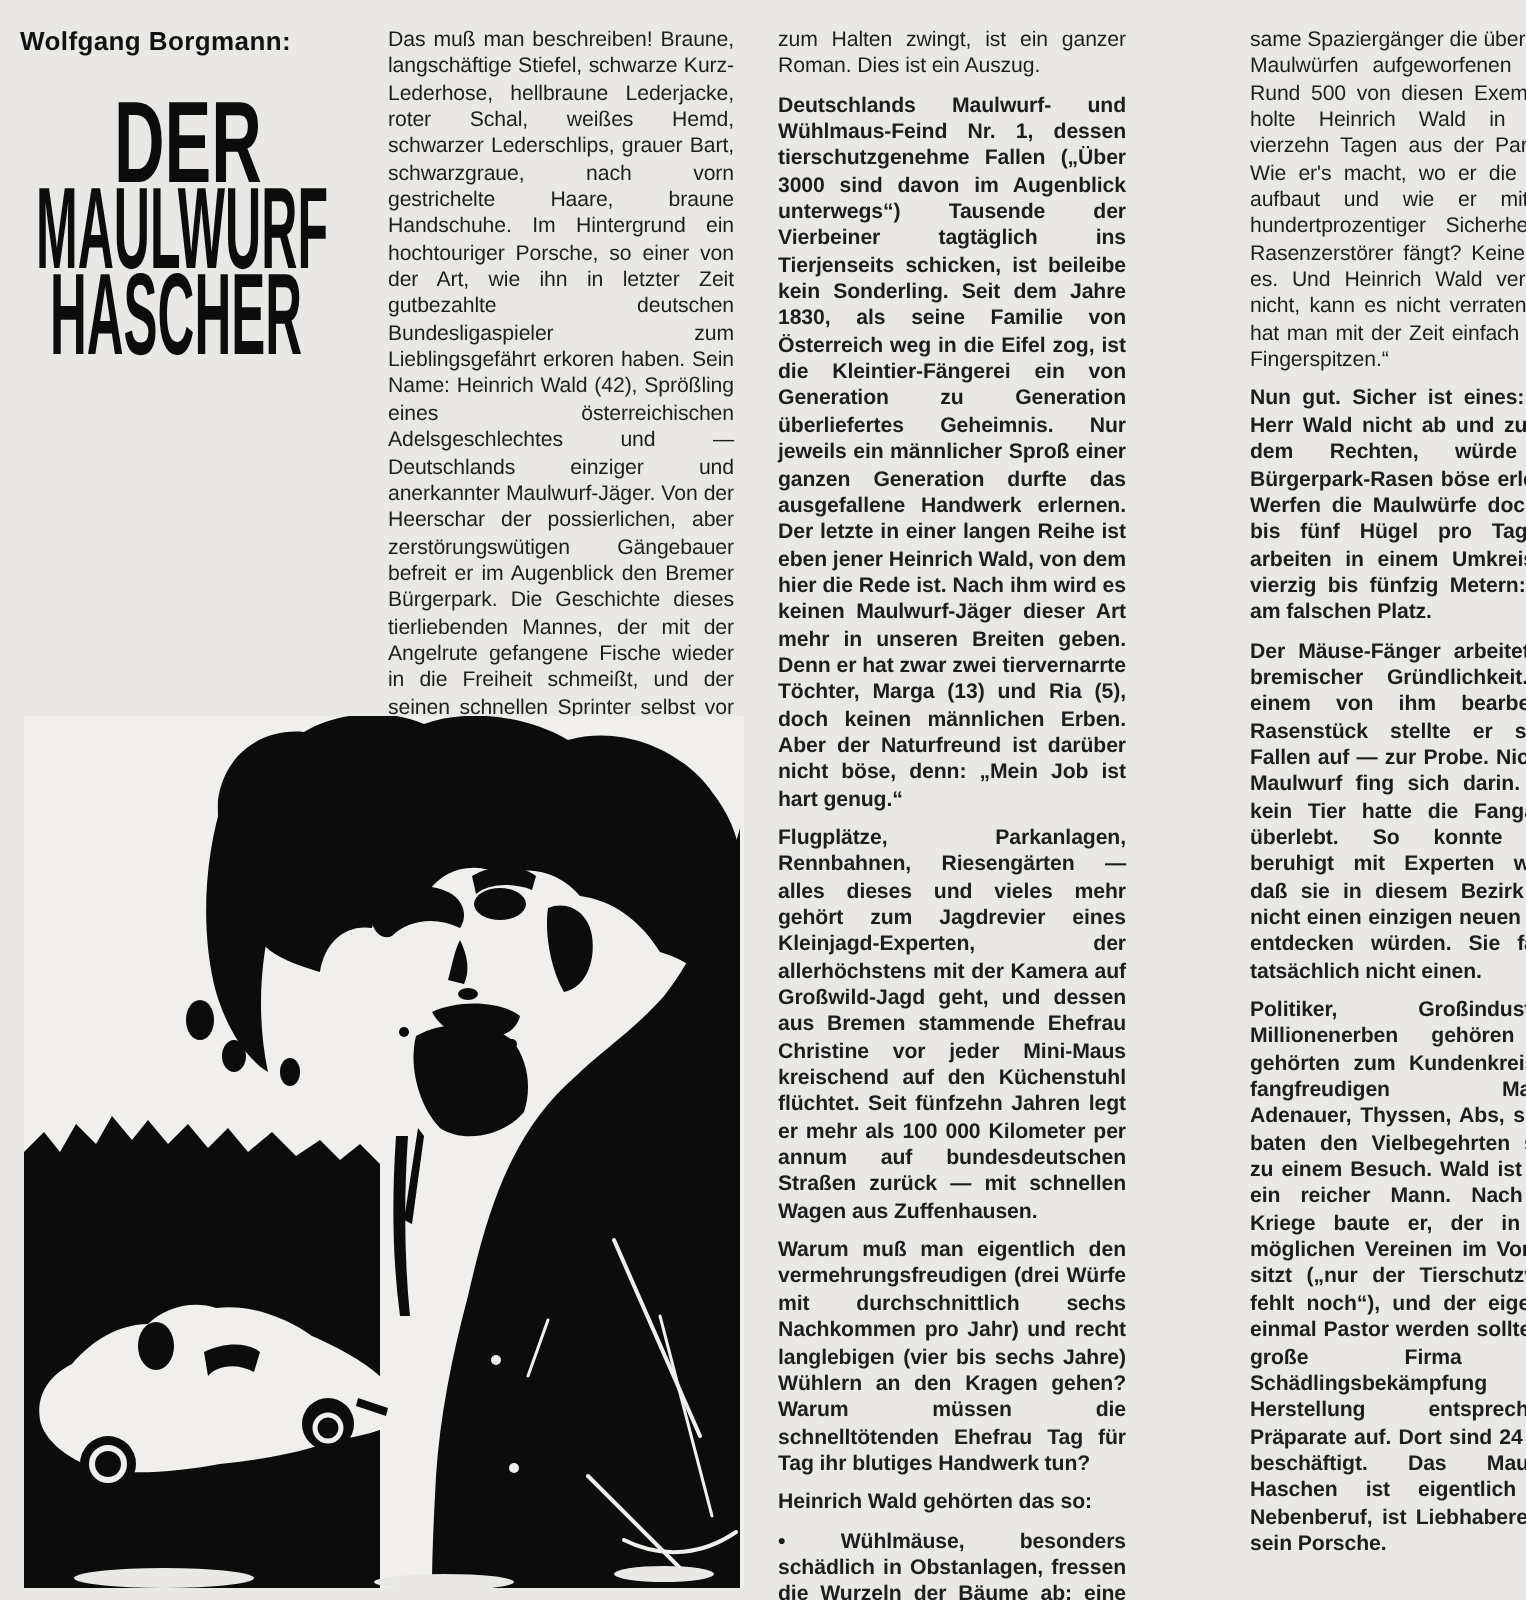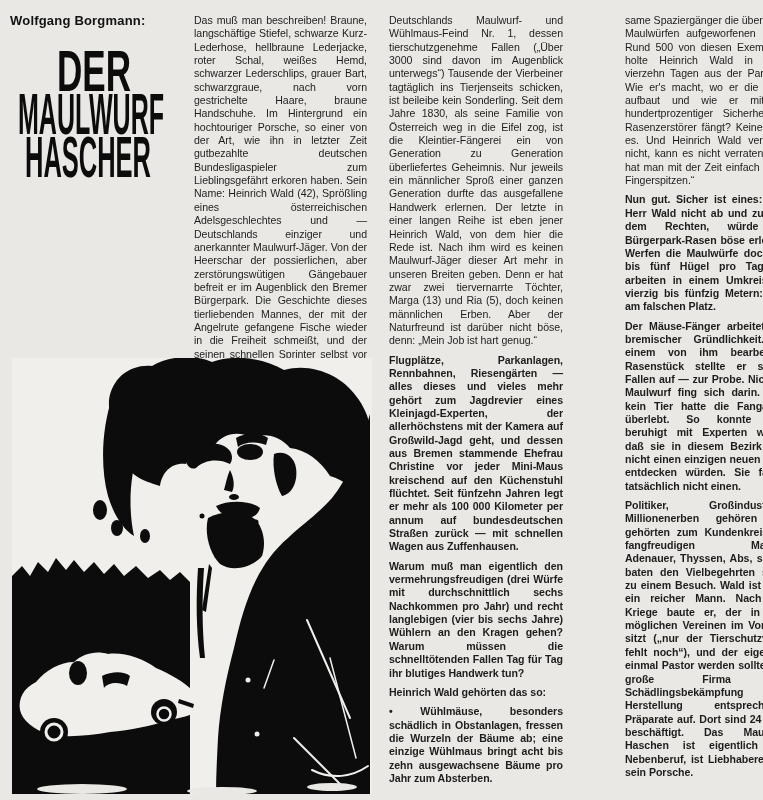--- a/index.html
+++ b/index.html
@@ -43,23 +43,24 @@
   <svg class="title-svg" width="152" height="140" viewBox="0 0 152 140">
     <text x="78" y="47" font-size="58" text-anchor="middle" textLength="74" lengthAdjust="spacingAndGlyphs">DER</text>
     <text x="75" y="90" font-size="58" text-anchor="middle" textLength="146" lengthAdjust="spacingAndGlyphs">MAULWURF</text>
     <text x="72" y="133" font-size="58" text-anchor="middle" textLength="126" lengthAdjust="spacingAndGlyphs">HASCHER</text>
   </svg>
 
   <div id="col1" class="col">
       <p>Das muß man beschreiben! Braune, langschäftige Stiefel, schwarze Kurz-Lederhose, hellbraune Lederjacke, roter Schal, weißes Hemd, schwarzer Lederschlips, grauer Bart, schwarzgraue, nach vorn gestrichelte Haare, braune Handschuhe. Im Hintergrund ein hochtouriger Porsche, so einer von der Art, wie ihn in letzter Zeit gutbezahlte deutschen Bundesligaspieler zum Lieblingsgefährt erkoren haben. Sein Name: Heinrich Wald (42), Sprößling eines österreichischen Adelsgeschlechtes und — Deutschlands einziger und anerkannter Maulwurf-Jäger. Von der Heerschar der possierlichen, aber zerstörungswütigen Gängebauer befreit er im Augenblick den Bremer Bürgerpark. Die Geschichte dieses tierliebenden Mannes, der mit der Angelrute gefangene Fische wieder in die Freiheit schmeißt, und der seinen schnellen Sprinter selbst vor einer Maus auf der Straße</p>
     </div>
   <div id="col2" class="col">
+      <p>zum Halten zwingt, ist ein ganzer Roman. Dies ist ein Auszug.</p>
       <p>Deutschlands Maulwurf- und Wühlmaus-Feind Nr. 1, dessen tierschutzgenehme Fallen („Über 3000 sind davon im Augenblick unterwegs“) Tausende der Vierbeiner tagtäglich ins Tierjenseits schicken, ist beileibe kein Sonderling. Seit dem Jahre 1830, als seine Familie von Österreich weg in die Eifel zog, ist die Kleintier-Fängerei ein von Generation zu Generation überliefertes Geheimnis. Nur jeweils ein männlicher Sproß einer ganzen Generation durfte das ausgefallene Handwerk erlernen. Der letzte in einer langen Reihe ist eben jener Heinrich Wald, von dem hier die Rede ist. Nach ihm wird es keinen Maulwurf-Jäger dieser Art mehr in unseren Breiten geben. Denn er hat zwar zwei tiervernarrte Töchter, Marga (13) und Ria (5), doch keinen männlichen Erben. Aber der Naturfreund ist darüber nicht böse, denn: „Mein Job ist hart genug.“</p>
       <p>Flugplätze, Parkanlagen, Rennbahnen, Riesengärten — alles dieses und vieles mehr gehört zum Jagdrevier eines Kleinjagd-Experten, der allerhöchstens mit der Kamera auf Großwild-Jagd geht, und dessen aus Bremen stammende Ehefrau Christine vor jeder Mini-Maus kreischend auf den Küchenstuhl flüchtet. Seit fünfzehn Jahren legt er mehr als 100 000 Kilometer per annum auf bundesdeutschen Straßen zurück — mit schnellen Wagen aus Zuffenhausen.</p>
-      <p>Warum muß man eigentlich den vermehrungsfreudigen (drei Würfe mit durchschnittlich sechs Nachkommen pro Jahr) und recht langlebigen (vier bis sechs Jahre) Wühlern an den Kragen gehen? Warum müssen die schnelltötenden Fallen Tag für Tag ihr blutiges Handwerk tun?</p>
+      <p>Warum muß man eigentlich den vermehrungsfreudigen (drei Würfe mit durchschnittlich sechs Nachkommen pro Jahr) und recht langlebigen (vier bis sechs Jahre) Wühlern an den Kragen gehen? Warum müssen die schnelltötenden Ehefrau Tag für Tag ihr blutiges Handwerk tun?</p>
       <p>Heinrich Wald gehörten das so:</p>
       <p>• Wühlmäuse, besonders schädlich in Obstanlagen, fressen die Wurzeln der Bäume ab; eine einzige Wühlmaus bringt acht bis zehn ausgewachsene Bäume pro Jahr zum Absterben.</p>
     </div>
   <div id="col3" class="col">
       <p>same Spaziergänger die überall von Maulwürfen aufgeworfenen Hügel. Rund 500 von diesen Exemplaren holte Heinrich Wald in knapp vierzehn Tagen aus der Parkerde. Wie er's macht, wo er die Fallen aufbaut und wie er mit fast hundertprozentiger Sicherheit die Rasenzerstörer fängt? Keiner weiß es. Und Heinrich Wald verrät es nicht, kann es nicht verraten. „Das hat man mit der Zeit einfach in den Fingerspitzen.“</p>
       <p>Nun gut. Sicher ist eines: Sähe Herr Wald nicht ab und zu nach dem Rechten, würde der Bürgerpark-Rasen böse erlernen. Werfen die Maulwürfe doch vier bis fünf Hügel pro Tag und arbeiten in einem Umkreis von vierzig bis fünfzig Metern: Fleiß am falschen Platz.</p>
       <p>Der Mäuse-Fänger arbeitete mit bremischer Gründlichkeit. Auf einem von ihm bearbeiteten Rasenstück stellte er siebzig Fallen auf — zur Probe. Nicht ein Maulwurf fing sich darin. Denn kein Tier hatte die Fangaktion überlebt. So konnte Wald beruhigt mit Experten wetten, daß sie in diesem Bezirk auch nicht einen einzigen neuen Hügel entdecken würden. Sie fanden tatsächlich nicht einen.</p>
       <p>Politiker, Großindustrielle, Millionenerben gehören und gehörten zum Kundenkreis des fangfreudigen Mannes. Adenauer, Thyssen, Abs, sie alle baten den Vielbegehrten schon zu einem Besuch. Wald ist heute ein reicher Mann. Nach dem Kriege baute er, der in allen möglichen Vereinen im Vorstand sitzt („nur der Tierschutzverein fehlt noch“), und der eigentlich einmal Pastor werden sollte, eine große Firma für Schädlingsbekämpfung und Herstellung entsprechender Präparate auf. Dort sind 24 Leute beschäftigt. Das Maulwurf-Haschen ist eigentlich sein Nebenberuf, ist Liebhaberei. Wie sein Porsche.</p>
     </div>
 

